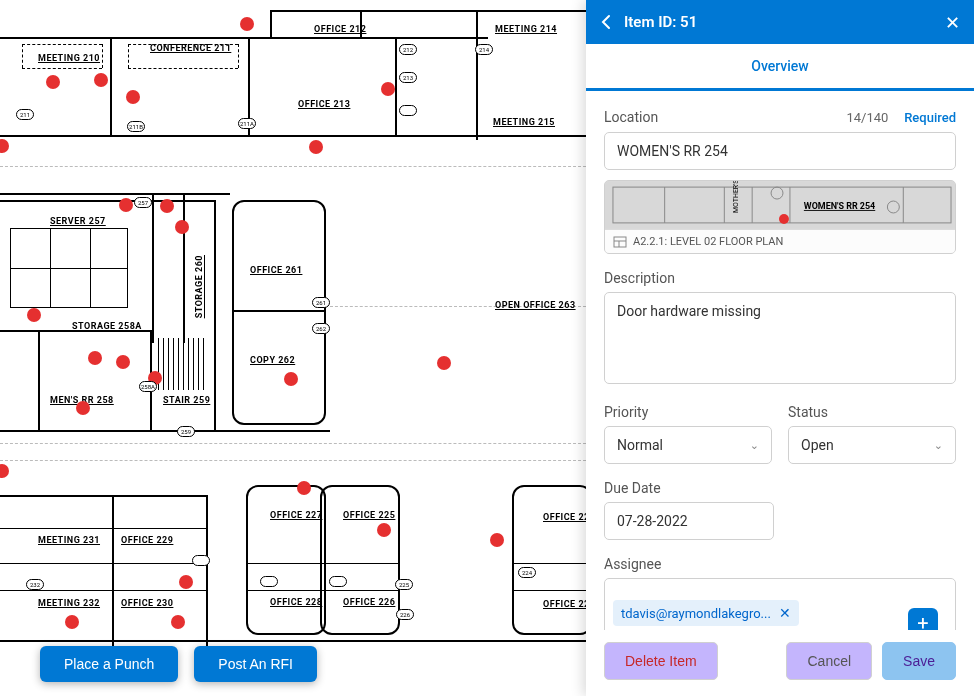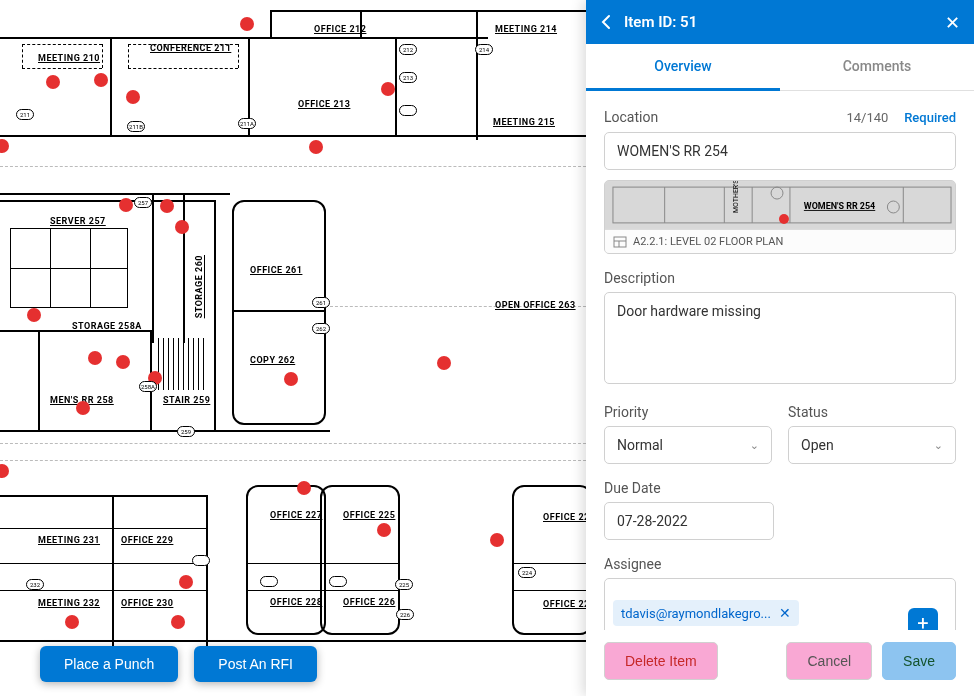--- a/index.html
+++ b/index.html
@@ -250,28 +250,28 @@
       gap: 10px;
       padding: 12px 18px 16px;
       align-items: center;
     }
     .btn {
       border-radius: 5px;
       padding: 10px 20px;
       font-size: 14px;
       cursor: pointer;
       border: 1px solid #d0d0d0;
-      background: #f9a8d4;
+      background: #c4b5fd;
     }
     .btn-delete { color: #c62828; flex: 0 0 auto; }
     .spacer { flex: 1; }
     .btn-cancel { color: #555; }
     .btn-save {
       background: #8dc4f0;
-      color: #14532d;
+      color: #4c1d95;
       border-color: #8dc4f0;
     }
   </style>
 </head>
 <body>
 
 <div class="floorplan">
 
   <div class="light-dashed-h" style="top:166px;left:0;width:586px"></div>
   <div class="light-dashed-h" style="top:306px;left:330px;width:256px"></div>
@@ -413,21 +413,20 @@
       <svg width="12" height="16" viewBox="0 0 12 16">
           <path d="M9 2 L3 8 L9 14" stroke="#fff" stroke-width="2" fill="none" stroke-linecap="round"></path>
         </svg>
     </span>
     <span class="panel-title">Item ID: 51</span>
     <span class="close-icon">✕</span>
   </div>
 
   <div class="tabs">
     <div class="tab active">Overview</div>
-    <div class="tab">Comments</div>
   </div>
 
   <div class="panel-body">
 
     <div class="section">
       <div class="field-row">
         <span class="field-label">Location</span>
         <span>
           <span class="char-count">14/140</span>
           &nbsp;&nbsp;

